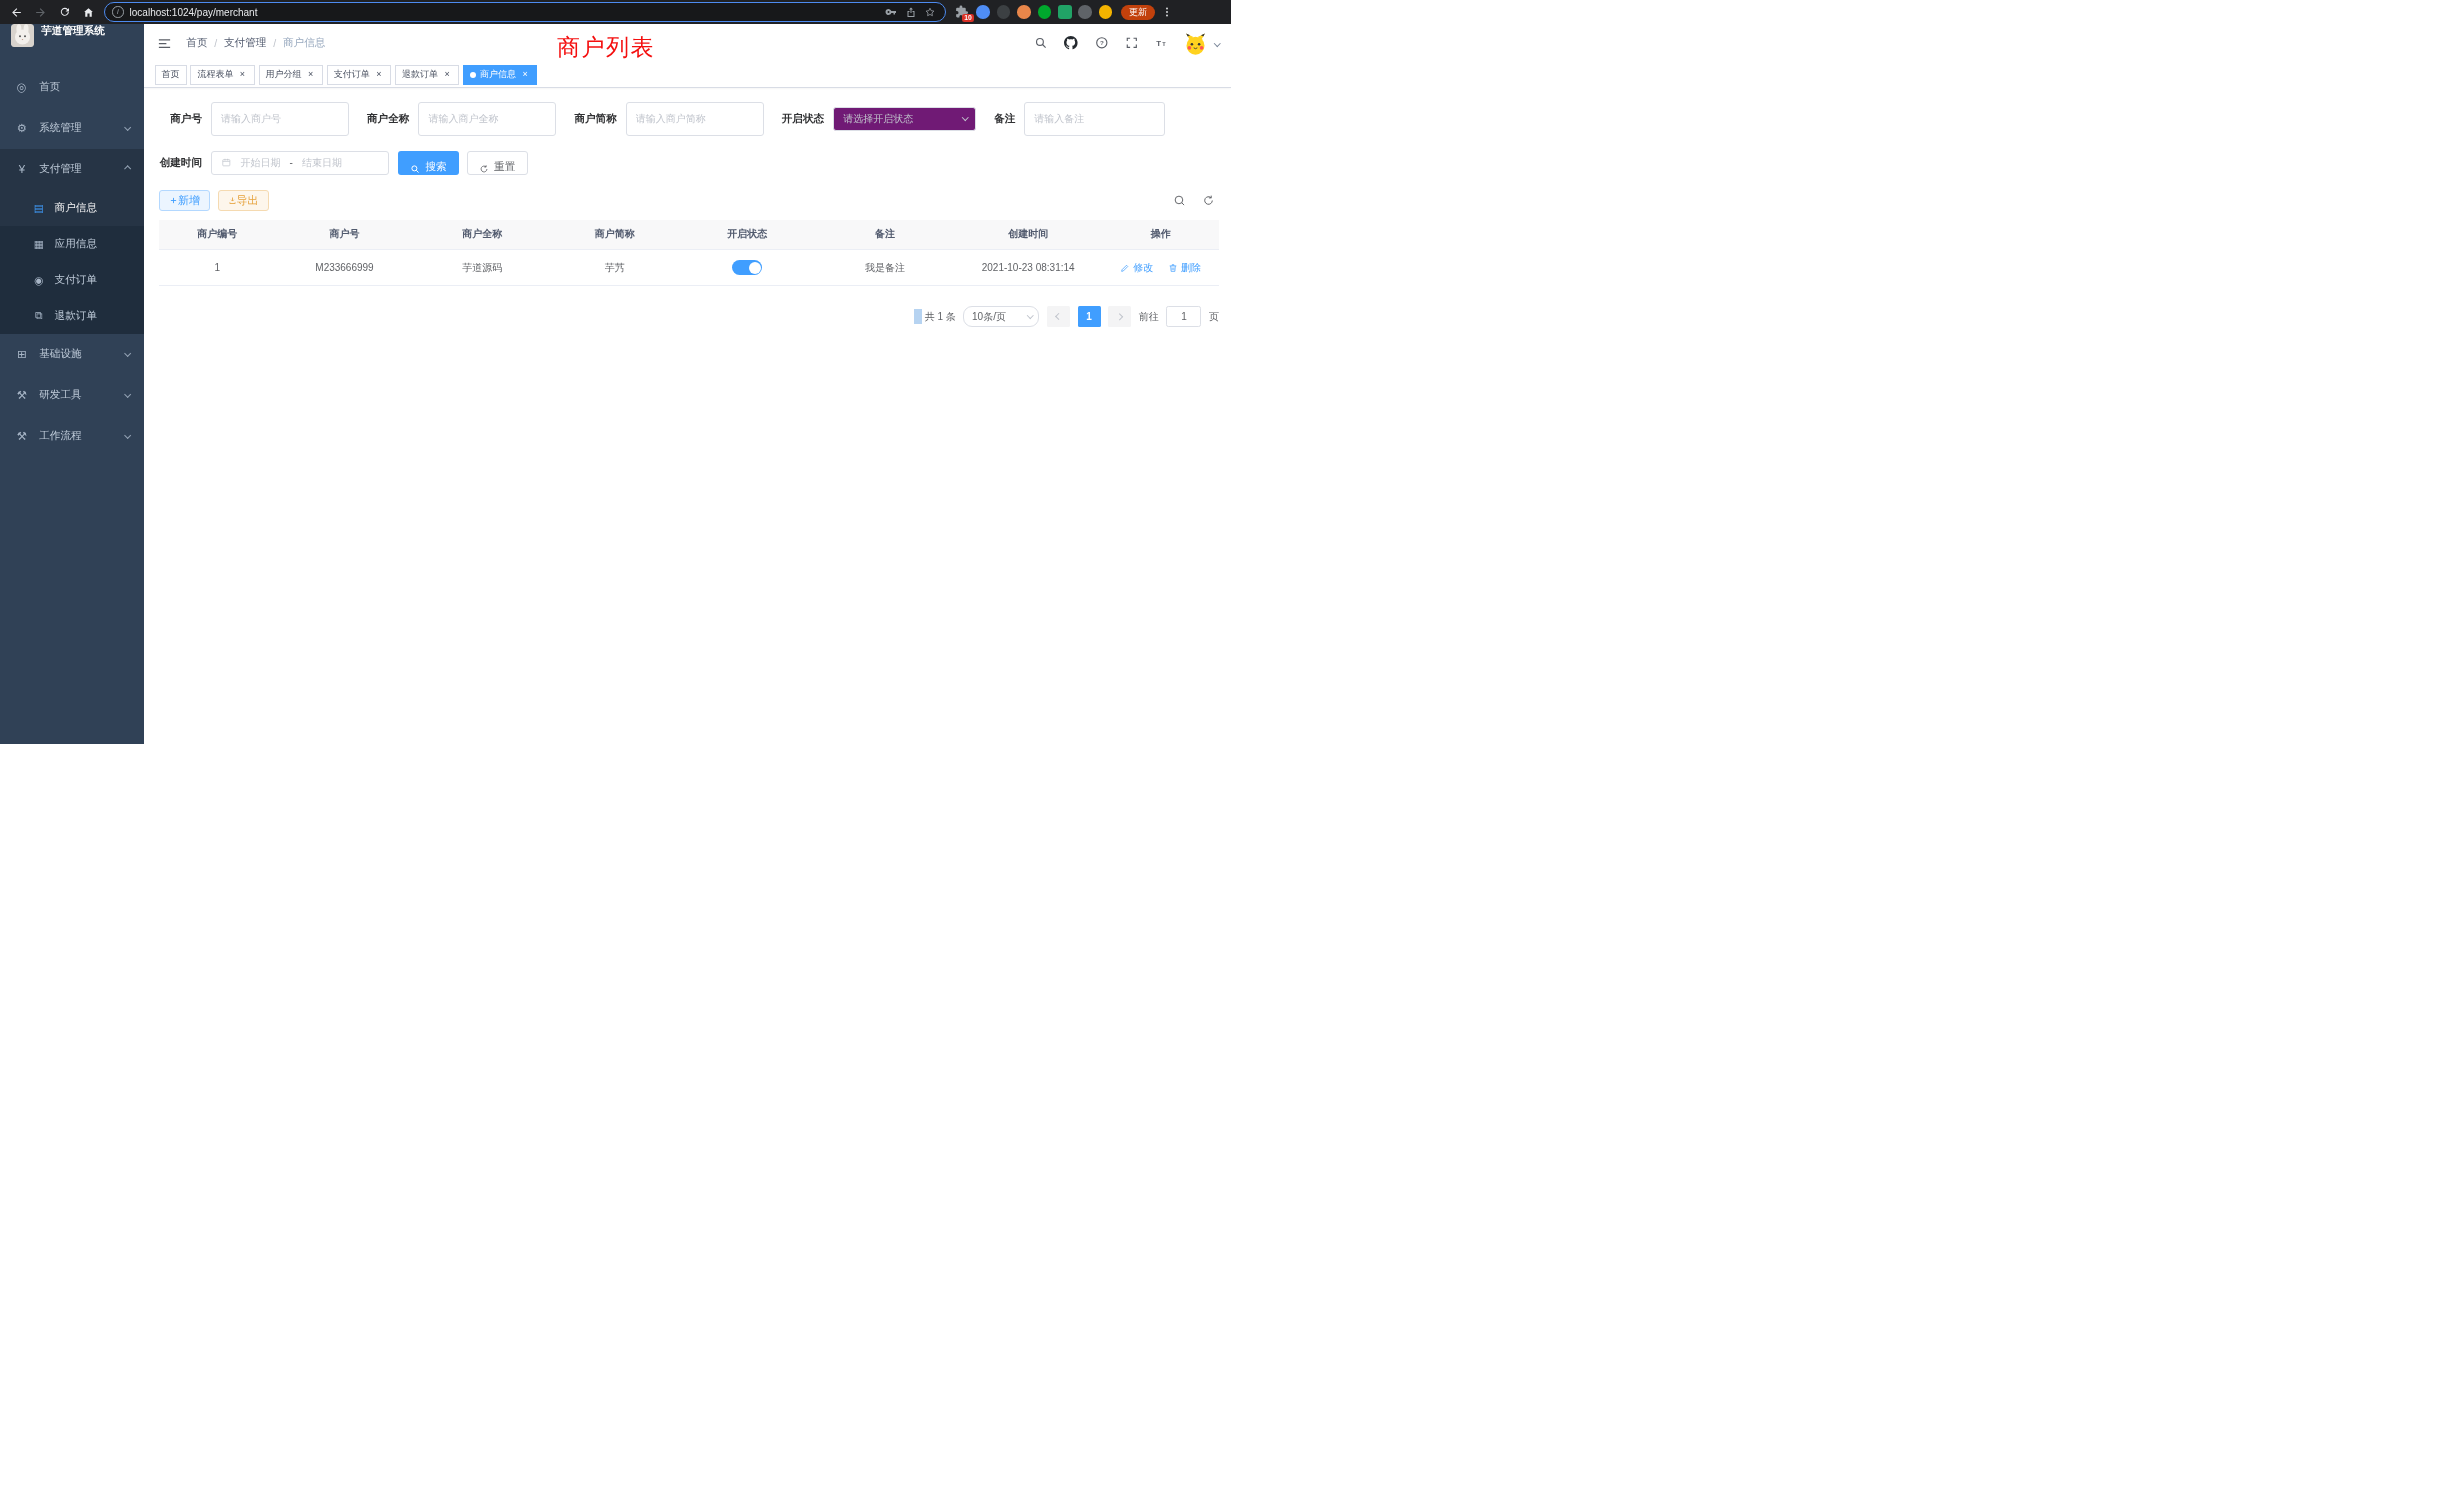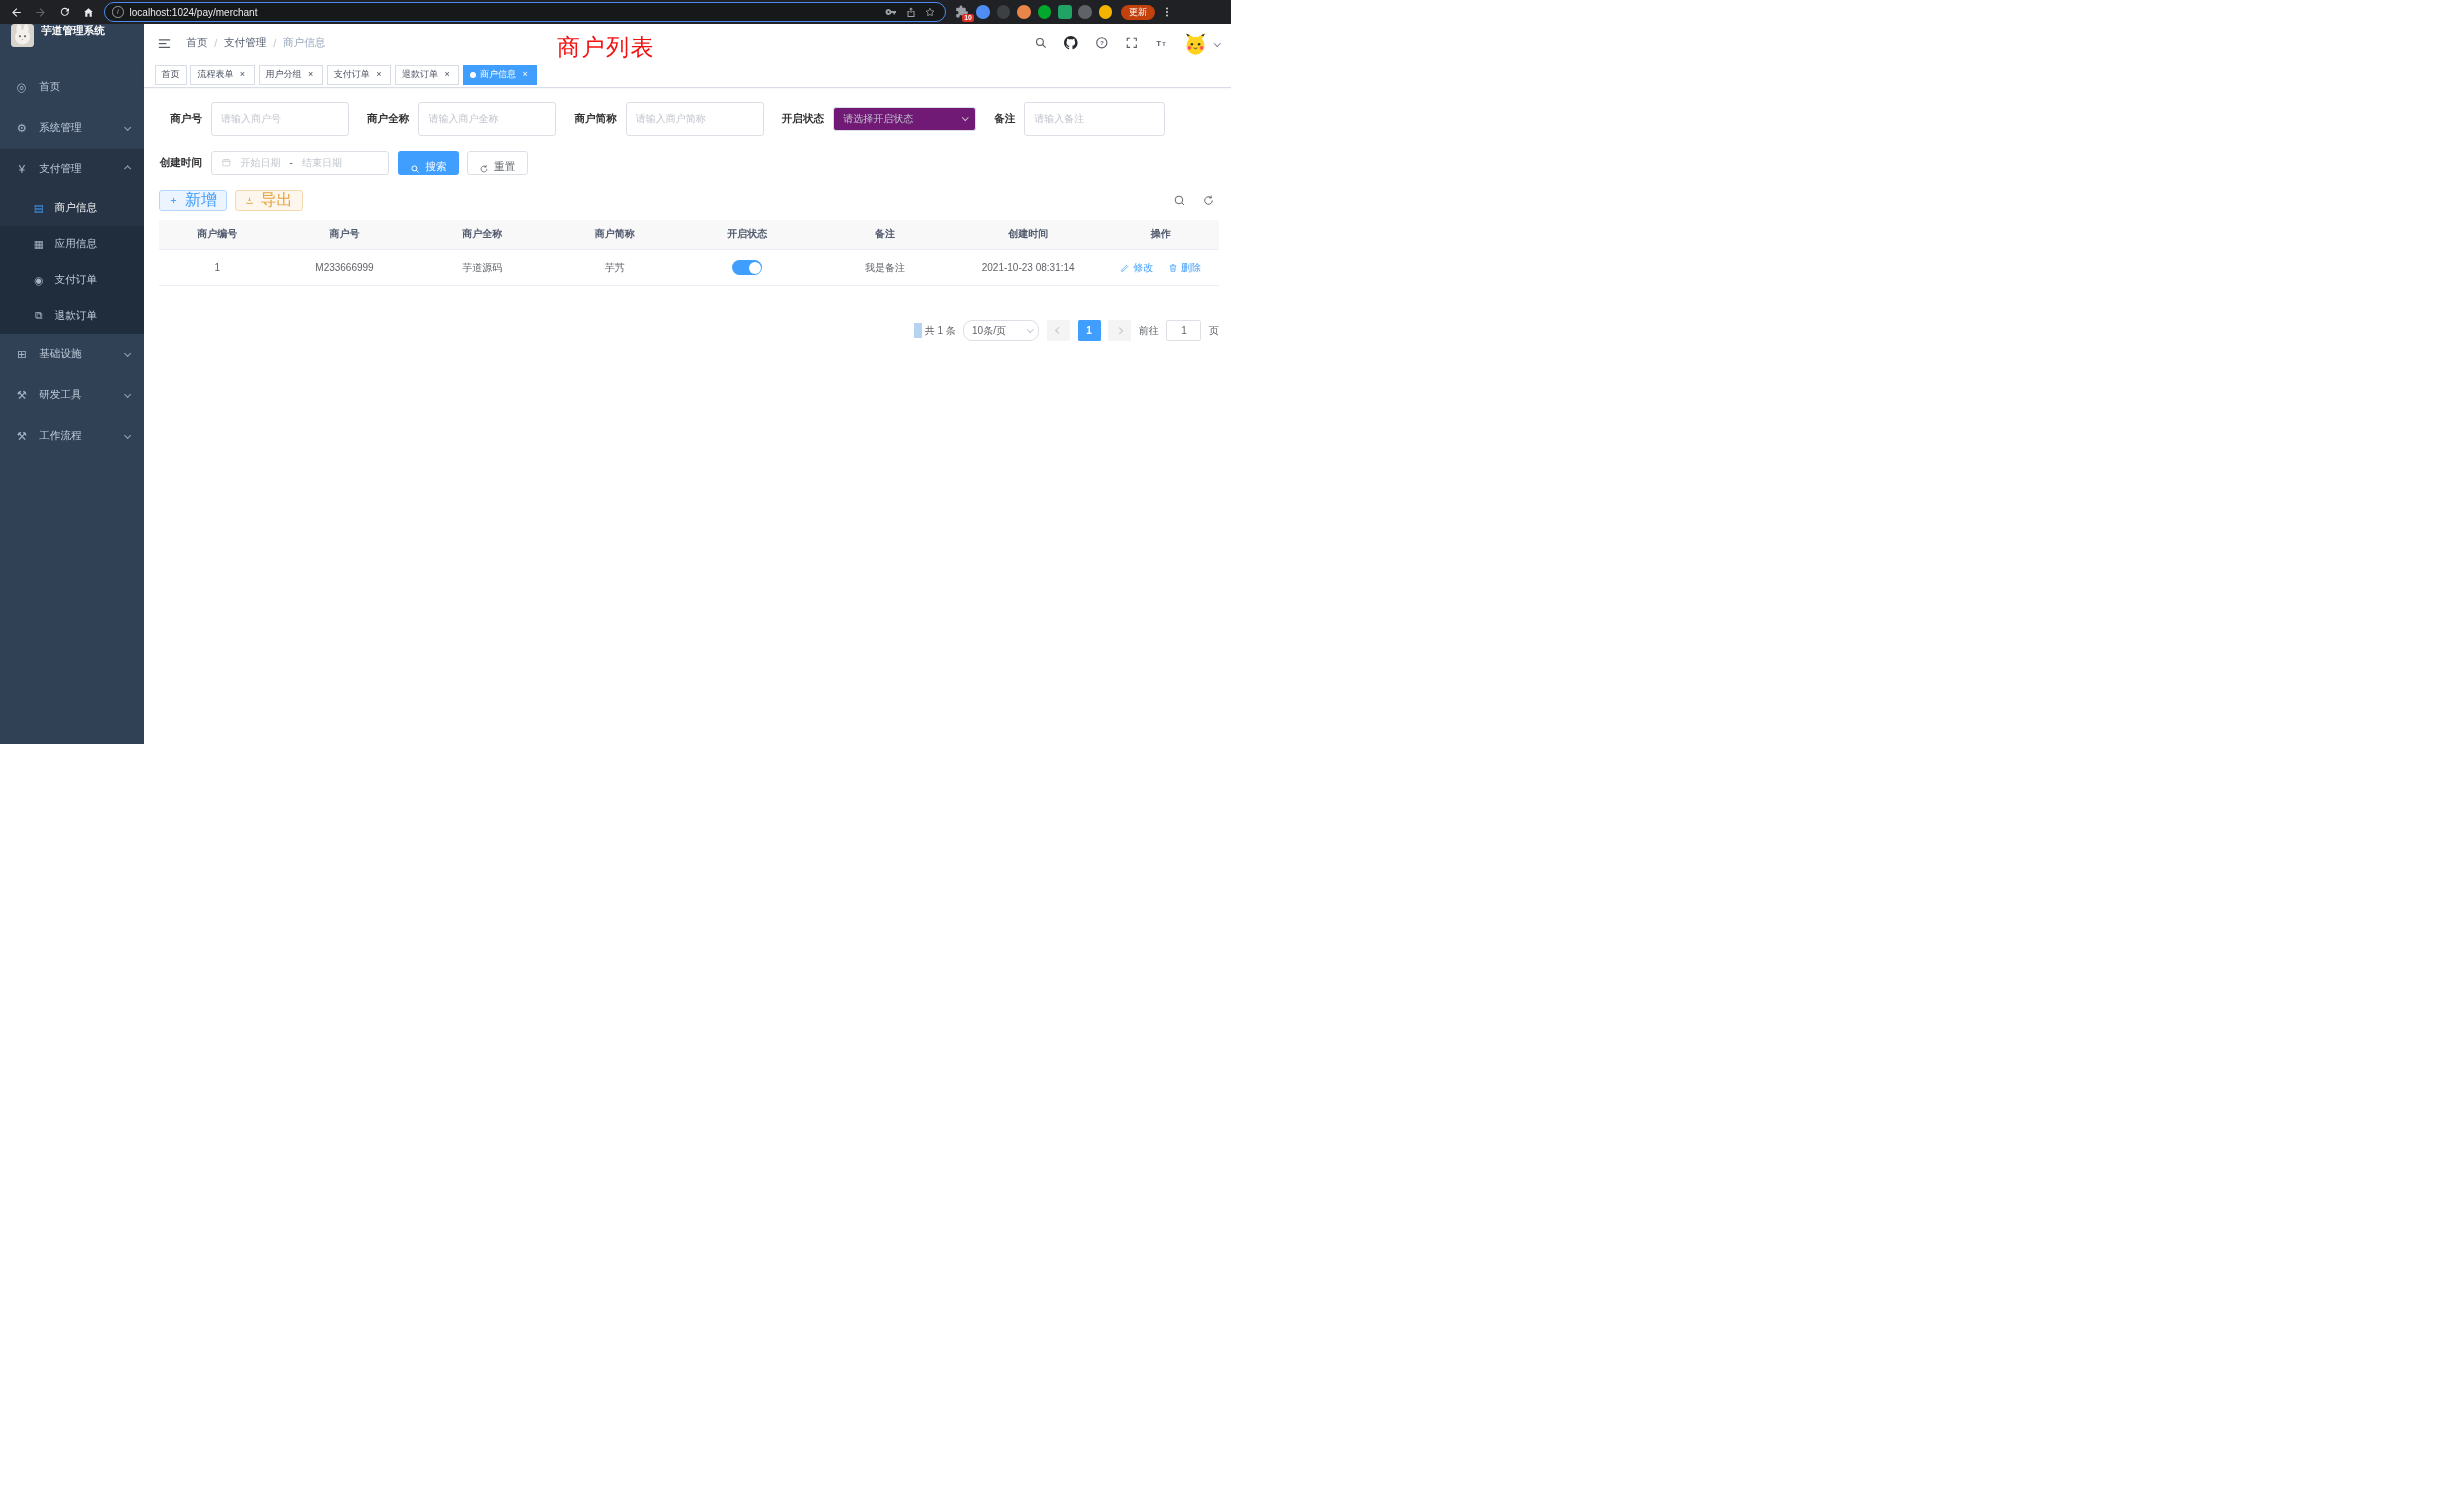--- a/index.html
+++ b/index.html
@@ -68,34 +68,34 @@
   .f-input{width:138px;height:16px;border:0.8px solid #dcdfe6;border-radius:3px;padding:16px 9px;font-size:10px;color:#606266;outline:none}
   .f-input::placeholder{color:#c0c4cc}
   .f-select{width:143px;height:24px;border:0.8px solid #dcdfe6;border-radius:3px;display:flex;align-items:center;justify-content:space-between;padding:0 7.6px 0 9px;font-size:10px;color:#c0c4cc;cursor:pointer;background:#701a75}
   .caret{width:4.5px;height:4.5px;border-right:1.1px solid #c0c4cc;border-bottom:1.1px solid #c0c4cc;transform:rotate(45deg);margin-top:-2.3px}
   .date-range{width:178px;height:24px;border:0.8px solid #dcdfe6;border-radius:3px;display:flex;align-items:center;padding:0 9px;gap:9px;font-size:10px;color:#c0c4cc;cursor:pointer;background:#fff}
   .btn{height:24px;border-radius:3px;font-size:10.6px;display:inline-flex;align-items:flex-end;gap:5px;padding:0 11.4px;cursor:pointer;border:0.8px solid transparent;background:#fff}
   .btn-primary{background:#409eff;color:#fff;margin-left:1.5px}
   .btn-plain{border-color:#dcdfe6;color:#606266;margin-left:7.6px}
 
   .toolbar{display:flex;align-items:center;margin-bottom:9px}
-  .btn-sm{height:21px;padding:0 9px;font-size:16px;border-radius:3px;display:inline-flex;align-items:center;gap:7px;cursor:pointer;border:0.8px solid}
+  .btn-sm{height:21px;padding:0 9px;font-size:11px;border-radius:3px;display:inline-flex;align-items:center;gap:0;cursor:pointer;border:0.8px solid}
   .btn-add{color:#409eff;background:#ecf5ff;border-color:#b3d8ff}
   .btn-export{color:#e6a23c;background:#fdf6ec;border-color:#f5dab1;margin-left:7.6px}
   .tool-right{margin-left:auto;display:flex;align-items:center;gap:13.6px;padding-right:3px}
   .tool-ic{width:15px;height:15px;display:flex;align-items:center;justify-content:center;cursor:pointer}
 
   table{width:100%;border-collapse:collapse}
   th{background:#f8f8f9;height:30px;font-size:10px;color:#515a6e;font-weight:700;text-align:center;border-bottom:0.8px solid #ebeef5}
   td{height:36px;font-size:10px;color:#606266;text-align:center;border-bottom:0.8px solid #ebeef5}
   .switch{width:30px;height:15px;background:#409eff;border-radius:7.6px;position:relative;display:inline-block;cursor:pointer;vertical-align:middle}
   .switch::after{content:"";position:absolute;right:1.5px;top:1.5px;width:12px;height:12px;background:#fff;border-radius:50%}
   .op{color:#409eff;font-size:10px;display:inline-flex;align-items:center;gap:3px;margin:0 6px;cursor:pointer}
 
-  .pager{display:flex;align-items:center;justify-content:flex-end;margin-top:34px;gap:7.6px;font-size:10px;color:#606266}
+  .pager{display:flex;align-items:center;justify-content:flex-end;margin-top:20px;gap:7.6px;font-size:10px;color:#606266}
   .sel-mark{width:8.3px;height:14.4px;background:#b6d3f1;margin-right:-5.3px}
   .size-select{width:76px;height:21px;border:0.8px solid #dcdfe6;border-radius:9px;display:flex;align-items:center;justify-content:space-between;padding:0 6px 0 7.6px;color:#606266;cursor:pointer;background:#fff}
   .pg-btn{min-width:23px;height:21px;background:#f4f4f5;border-radius:1.5px;display:flex;align-items:center;justify-content:center;cursor:pointer}
   .pg-cur{min-width:23px;height:21px;background:#409eff;color:#fff;border-radius:1.5px;display:flex;align-items:center;justify-content:center;font-weight:700;cursor:pointer}
   .pchev{width:5.3px;height:5.3px;border-left:1.4px solid #c0c4cc;border-bottom:1.4px solid #c0c4cc;transform:rotate(45deg)}
   .pchev.right{transform:rotate(-135deg)}
   .goto-input{width:35px;height:21px;border:0.8px solid #dcdfe6;border-radius:2.3px;text-align:center;font-size:10px;color:#606266;outline:none}
 </style>
 </head>
 <body>

